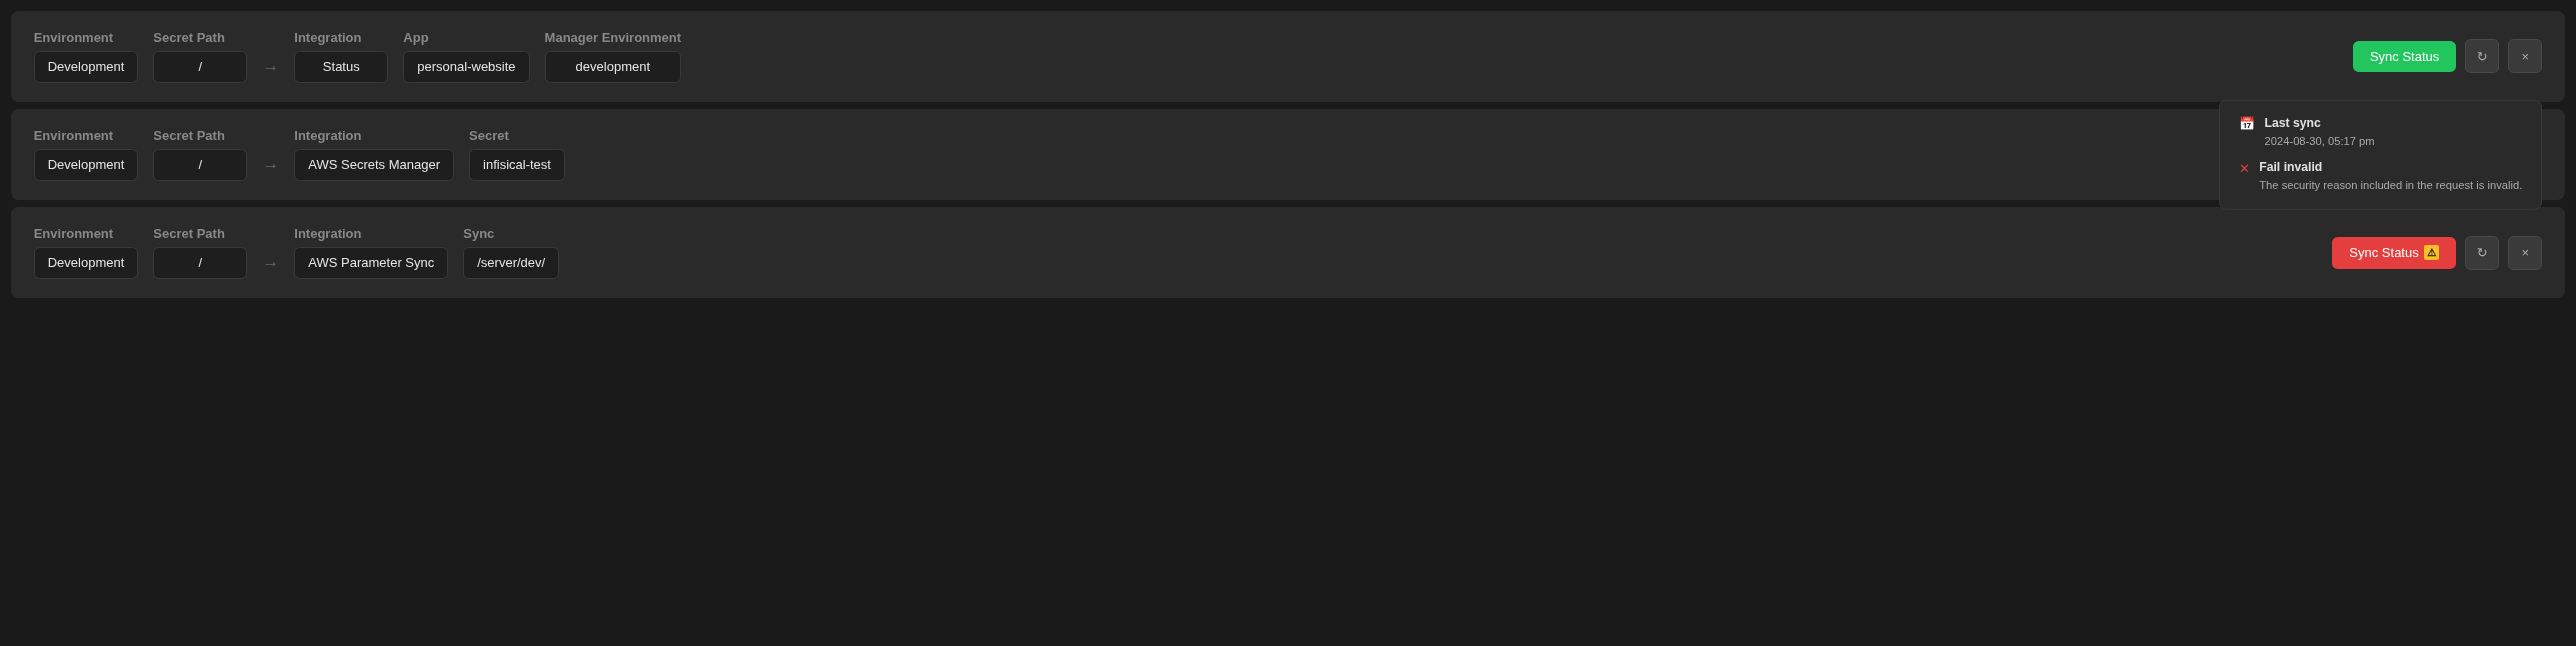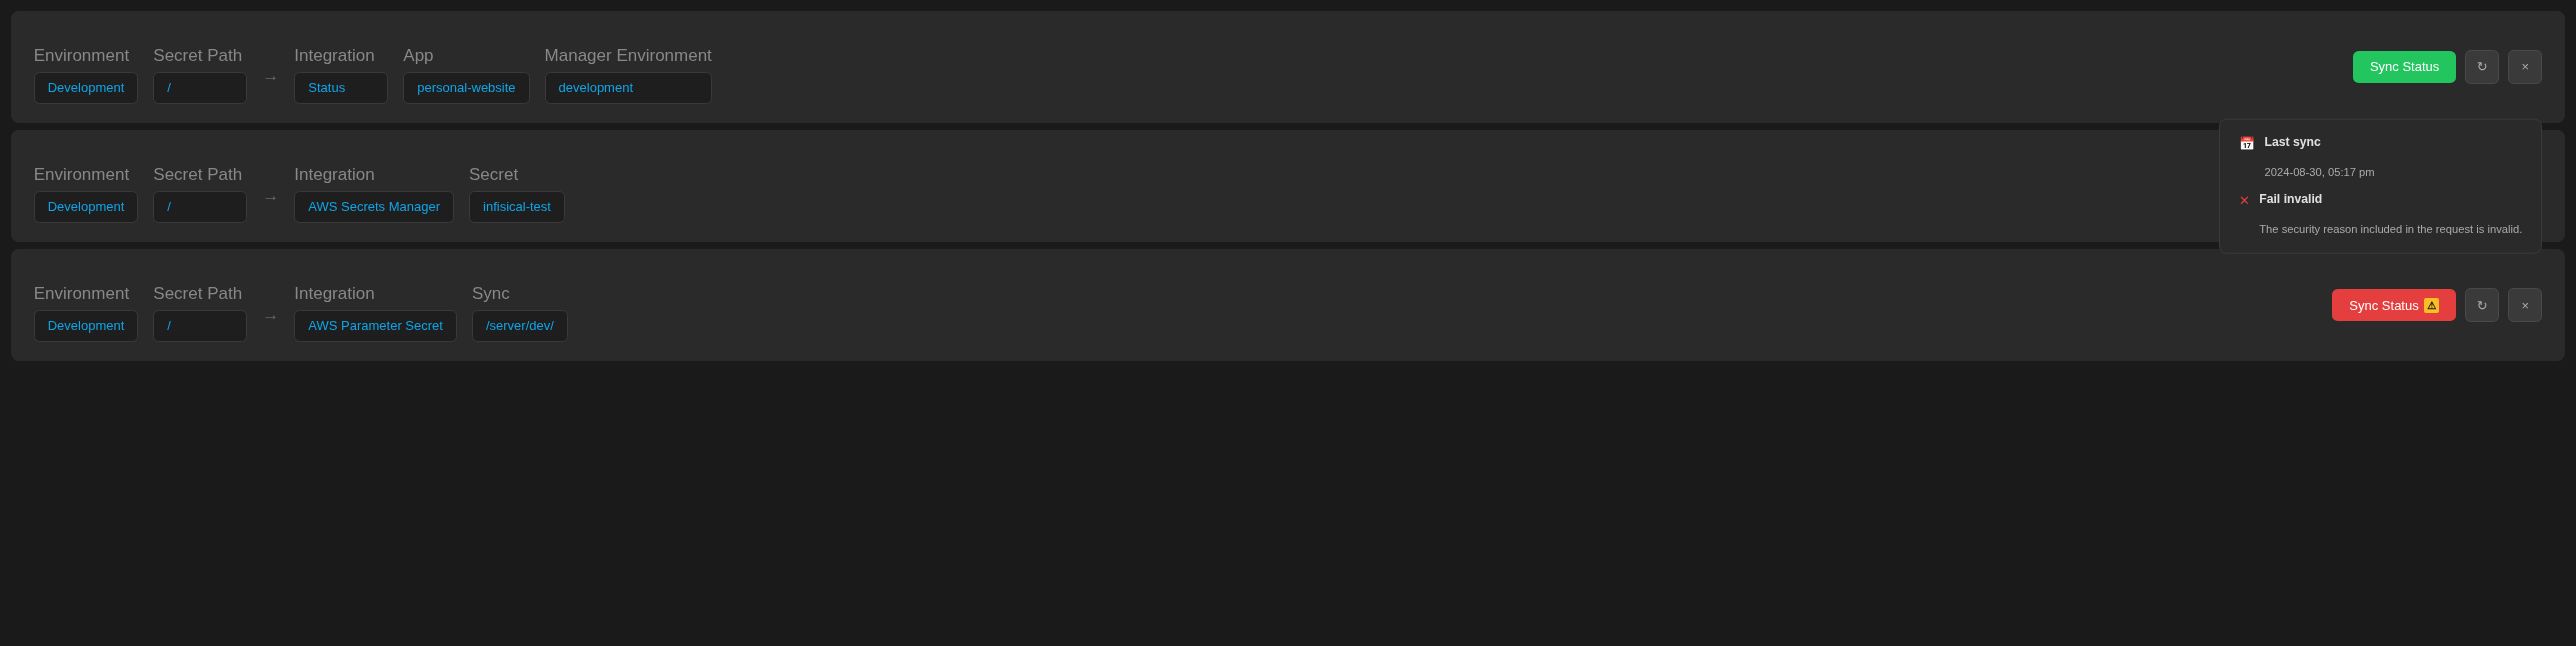--- a/index.html
+++ b/index.html
@@ -24,35 +24,35 @@
       position: relative;
     }
 
     .field-group {
       display: flex;
       flex-direction: column;
       gap: 5.6px;
     }
 
     .field-label {
-      font-size: 17px;
+      font-size: 13px;
       color: #888;
-      font-weight: 400;
-      margin-top: 16px;
+      font-weight: 700;
     }
 
     .field-value {
       background: #1e1e1e;
       border: 0.9px solid #3a3a3a;
       border-radius: 5.6px;
       padding: 7.5px 13px;
-      color: #0ea5e9;
+      color: #e5e5e5;
       font-size: 13px;
       min-width: 94px;
       white-space: nowrap;
+      text-align: center;
     }
 
     .arrow {
       color: #666;
       font-size: 17px;
       margin-top: 19px;
       flex-shrink: 0;
     }
 
     .spacer {
@@ -142,21 +142,21 @@
     .tooltip-icon-x {
       font-size: 13px;
       color: #e53e3e;
       margin-top: 0.9px;
       flex-shrink: 0;
     }
 
     .tooltip-content {
       display: flex;
       flex-direction: column;
-      gap: 16px;
+      gap: 4px;
     }
 
     .tooltip-title {
       font-size: 12.2px;
       font-weight: 600;
       color: #e0e0e0;
     }
 
     .tooltip-text {
       font-size: 11.2px;
@@ -283,21 +283,21 @@
 
   <div class="field-group">
     <span class="field-label">Secret Path</span>
     <div class="field-value">/</div>
   </div>
 
   <span class="arrow">→</span>
 
   <div class="field-group">
     <span class="field-label">Integration</span>
-    <div class="field-value">AWS Parameter Secret</div>
+    <div class="field-value">AWS Parameter Sync</div>
   </div>
 
   <div class="field-group">
     <span class="field-label">Sync</span>
     <div class="field-value">/server/dev/</div>
   </div>
 
   <div class="spacer"></div>
 
   <div class="actions">

